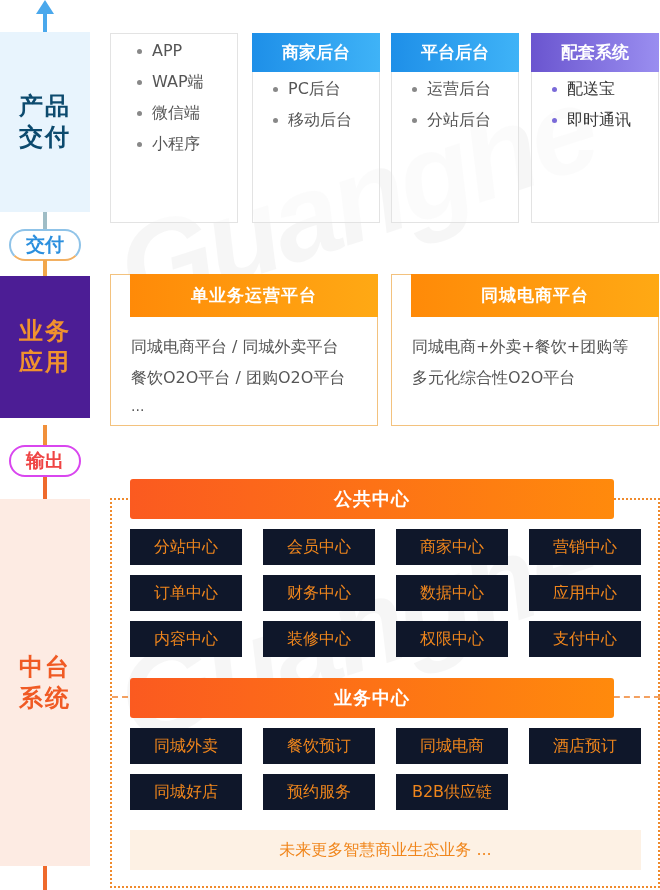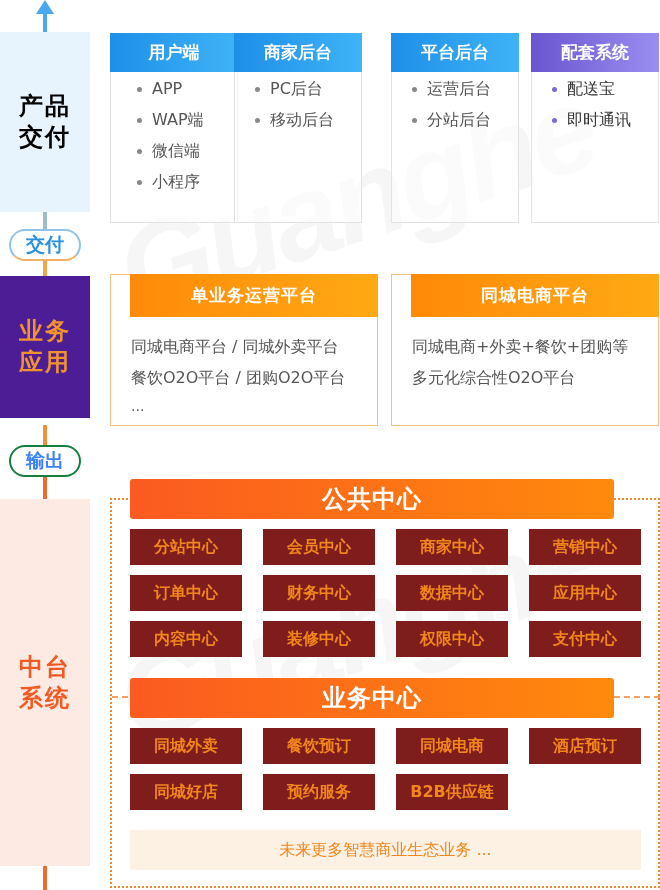--- a/index.html
+++ b/index.html
@@ -15,27 +15,27 @@
   .rail-line { position: absolute; left: 43px; width: 4px; }
   .rail-top { top: 14px; height: 18px; background: #4aa8ec; }
   .rail-arrow { position: absolute; left: 36px; top: 0; width: 0; height: 0; border-left: 9px solid transparent; border-right: 9px solid transparent; border-bottom: 14px solid #4aa8ec; }
   .rail-a { top: 212px; height: 18px; background: #9fbdc6; }
   .rail-b { top: 260px; height: 16px; background: #f2a64a; }
   .rail-c { top: 425px; height: 20px; background: #f1903a; }
   .rail-d { top: 477px; height: 22px; background: #ef6a2c; }
   .rail-e { top: 866px; height: 24px; background: #ef6a2c; }
 
   .stage { position: absolute; left: 0; width: 90px; display: flex; align-items: center; justify-content: center; text-align: center; font-size: 24px; line-height: 31px; font-weight: bold; letter-spacing: 2px; }
-  .stage-product { top: 32px; height: 180px; background: #e8f4fd; color: #000000; }
+  .stage-product { top: 32px; height: 180px; background: #e8f4fd; color: #0c4a6e; }
   .stage-business { top: 276px; height: 142px; background: #4c1d95; color: #f0922e; }
   .stage-middle { top: 499px; height: 367px; background: #fdebe3; color: #f05a24; }
 
   .pill { position: absolute; left: 9px; width: 72px; height: 32px; border-radius: 16px; background: #fff; display: flex; align-items: center; justify-content: center; font-size: 19px; font-weight: bold; }
   .pill-deliver { top: 229px; border: 2px solid #8fc3e8; border-bottom-color: #f2b062; color: #2b8fde; }
-  .pill-output { top: 445px; border: 2px solid #15803d; color: #3b82f6; }
+  .pill-output { top: 445px; border: 2px solid #d946ef; color: #ef4444; }
 
   
   .card { position: absolute; top: 33px; width: 128px; height: 190px; border: 1px solid #e3e3e3; background: rgba(255,255,255,0.6); }
   .card-head { height: 39px; display: flex; align-items: center; justify-content: center; color: #fff; font-size: 17px; font-weight: bold; margin: -1px -1px 0 -1px; }
   .blue-head { background: linear-gradient(90deg, #1e8fe8, #3fb3f7); }
   .purple-head { background: linear-gradient(90deg, #6a55cf, #9a8ef0); }
   .card-list { list-style: none; padding: 7px 0 0 26px; }
   .card-list li { font-size: 16px; color: #555; height: 31px; line-height: 20px; display: flex; align-items: flex-start; }
   .card-list li .dot { display: inline-block; width: 5px; height: 5px; border-radius: 50%; background: #888; margin: 8px 10px 0 0; flex-shrink: 0; }
   .card-purple .card-list li { color: #333; }
@@ -46,28 +46,28 @@
   .biz { position: absolute; top: 274px; width: 268px; height: 152px; border: 1px solid #f3c27e; background: rgba(255,255,255,0.6); padding-left: 20px; }
   .biz-head { height: 43px; margin: -1px -1px 0 -1px; background: linear-gradient(90deg, #ff8a08, #ffa914); color: #fff; font-size: 17px; font-weight: bold; display: flex; align-items: center; justify-content: center; letter-spacing: 1px; }
   .biz-body { text-align: left; font-size: 16px; color: #555; padding-top: 14px; line-height: 31px; }
   .biz-body .ellipsis { line-height: 26px; font-size: 14px; }
 
   
   .dashed { position: absolute; left: 110px; top: 498px; width: 550px; height: 390px; border: 2px dotted #f08a2c; border-right: none; }
   .dashed-right-top { position: absolute; right: 0; top: 498px; width: 2px; height: 390px; border-right: 2px dotted #f08a2c; }
   .dash-mid { position: absolute; left: 112px; top: 696px; width: 548px; border-top: 2px dashed #f3a060; }
 
-  .section-bar { position: absolute; left: 130px; width: 484px; height: 40px; border-radius: 3px; background: linear-gradient(90deg, #fb5a20, #ff8a0c); color: #fff; font-size: 24px; font-weight: bold; display: flex; align-items: center; justify-content: center; letter-spacing: 1px; }
+  .section-bar { position: absolute; left: 130px; width: 484px; height: 40px; border-radius: 3px; background: linear-gradient(90deg, #fb5a20, #ff8a0c); color: #fff; font-size: 18px; font-weight: bold; display: flex; align-items: center; justify-content: center; letter-spacing: 1px; }
   .bar-public { top: 479px; }
   .bar-business { top: 678px; }
 
   .tile-grid { position: absolute; left: 130px; width: 511px; display: grid; grid-template-columns: repeat(4, 112px); column-gap: 21px; row-gap: 10px; }
   .grid-public { top: 529px; }
   .grid-business { top: 728px; }
-  .tile { height: 36px; background: #7f1d1d; color: #f0861c; font-size: 16px; font-weight: bold; display: flex; align-items: center; justify-content: center; }
+  .tile { height: 36px; background: #0f172a; color: #f0861c; font-size: 16px; font-weight: normal; display: flex; align-items: center; justify-content: center; }
   .tile-wide { position: absolute; left: 130px; top: 830px; width: 511px; height: 40px; background: #fdf1e4; color: #f0861c; font-size: 16px; display: flex; align-items: center; justify-content: center; }
 </style>
 </head>
 <body>
 
 <div class="watermark wm1">Guanghe</div>
 <div class="watermark wm2">Guanghe</div>
 
 <div class="rail-arrow"></div>
 <div class="rail-line rail-top"></div>
@@ -91,41 +91,40 @@
 <div class="rail-line rail-d"></div>
 <div class="stage stage-middle">
   <div>
       <div>中台</div>
       <div>系统</div>
     </div>
 </div>
 <div class="rail-line rail-e"></div>
 
 <div class="card card-user" style="left:110px">
-  <div class="card-head blue-head">用户端</div>
   <ul class="card-list">
     <li>
         <span class="dot"></span>
         <span>APP</span>
       </li>
     <li>
         <span class="dot"></span>
         <span>WAP端</span>
       </li>
     <li>
         <span class="dot"></span>
         <span>微信端</span>
       </li>
     <li>
         <span class="dot"></span>
         <span>小程序</span>
       </li>
   </ul>
 </div>
-<div class="card" style="left:234px">
+<div class="card" style="left:252px">
   <div class="card-head blue-head">商家后台</div>
   <ul class="card-list" style="padding-left:20px">
     <li>
         <span class="dot"></span>
         <span>PC后台</span>
       </li>
     <li>
         <span class="dot"></span>
         <span>移动后台</span>
       </li>

